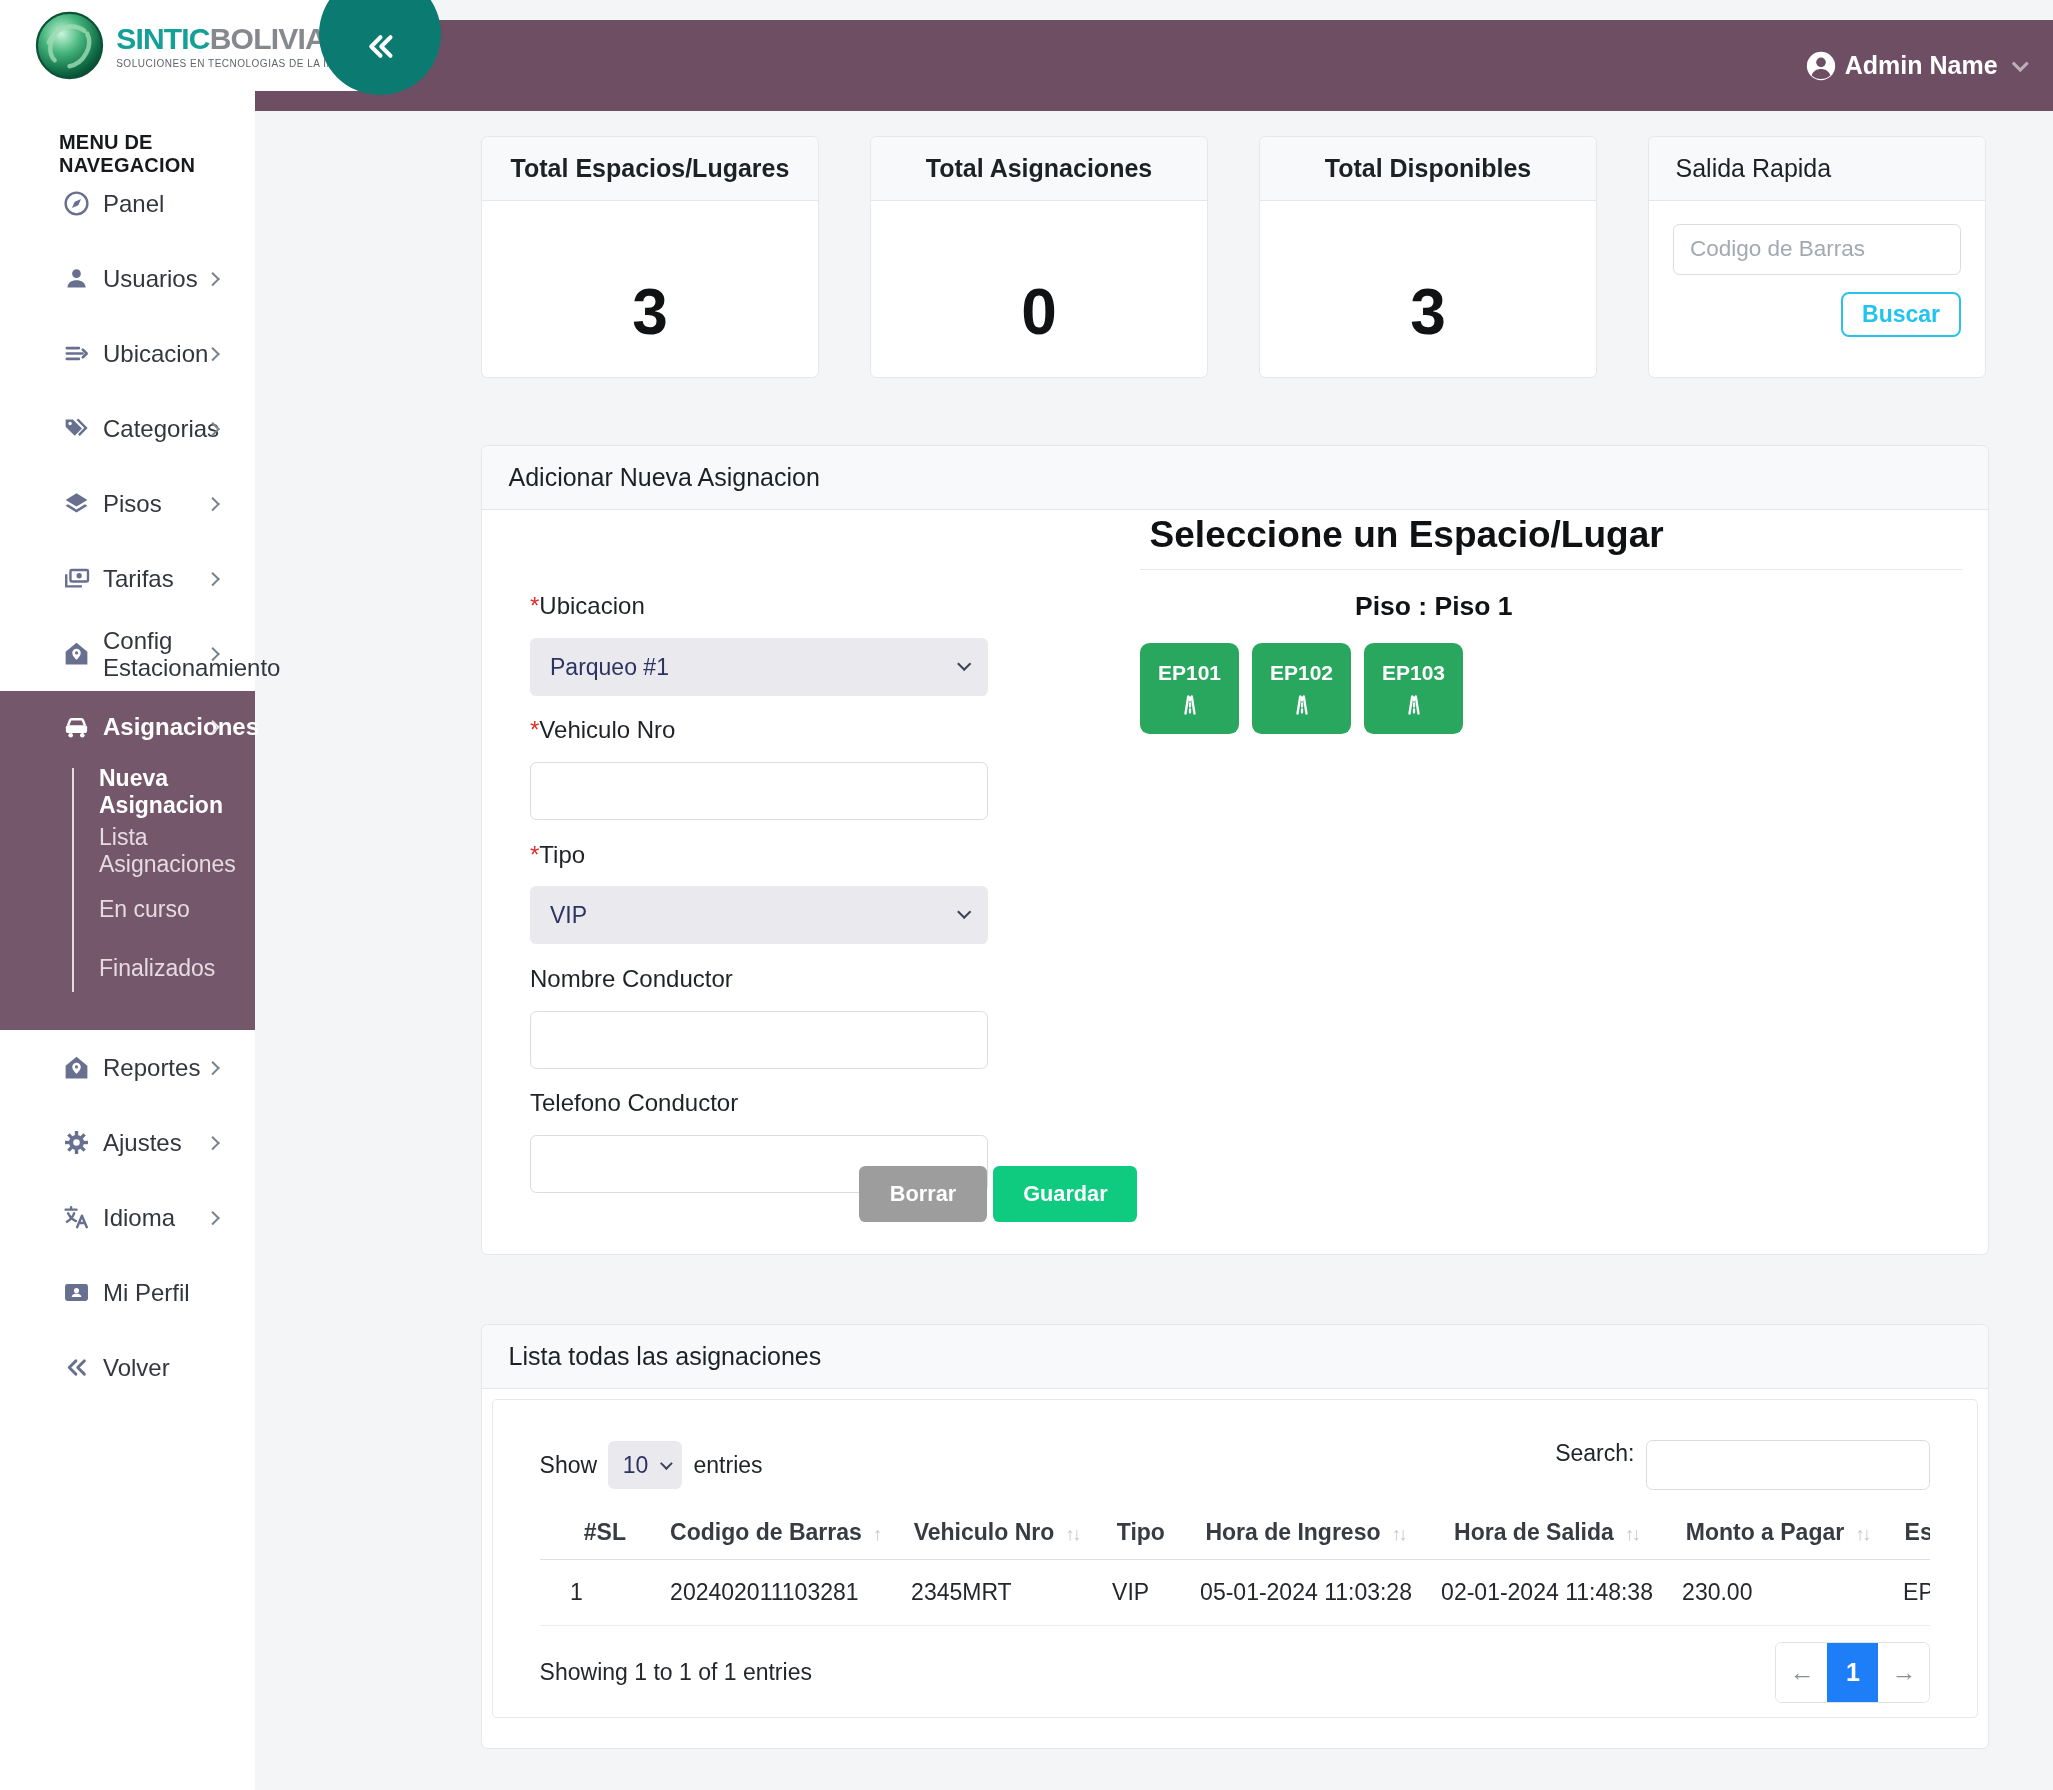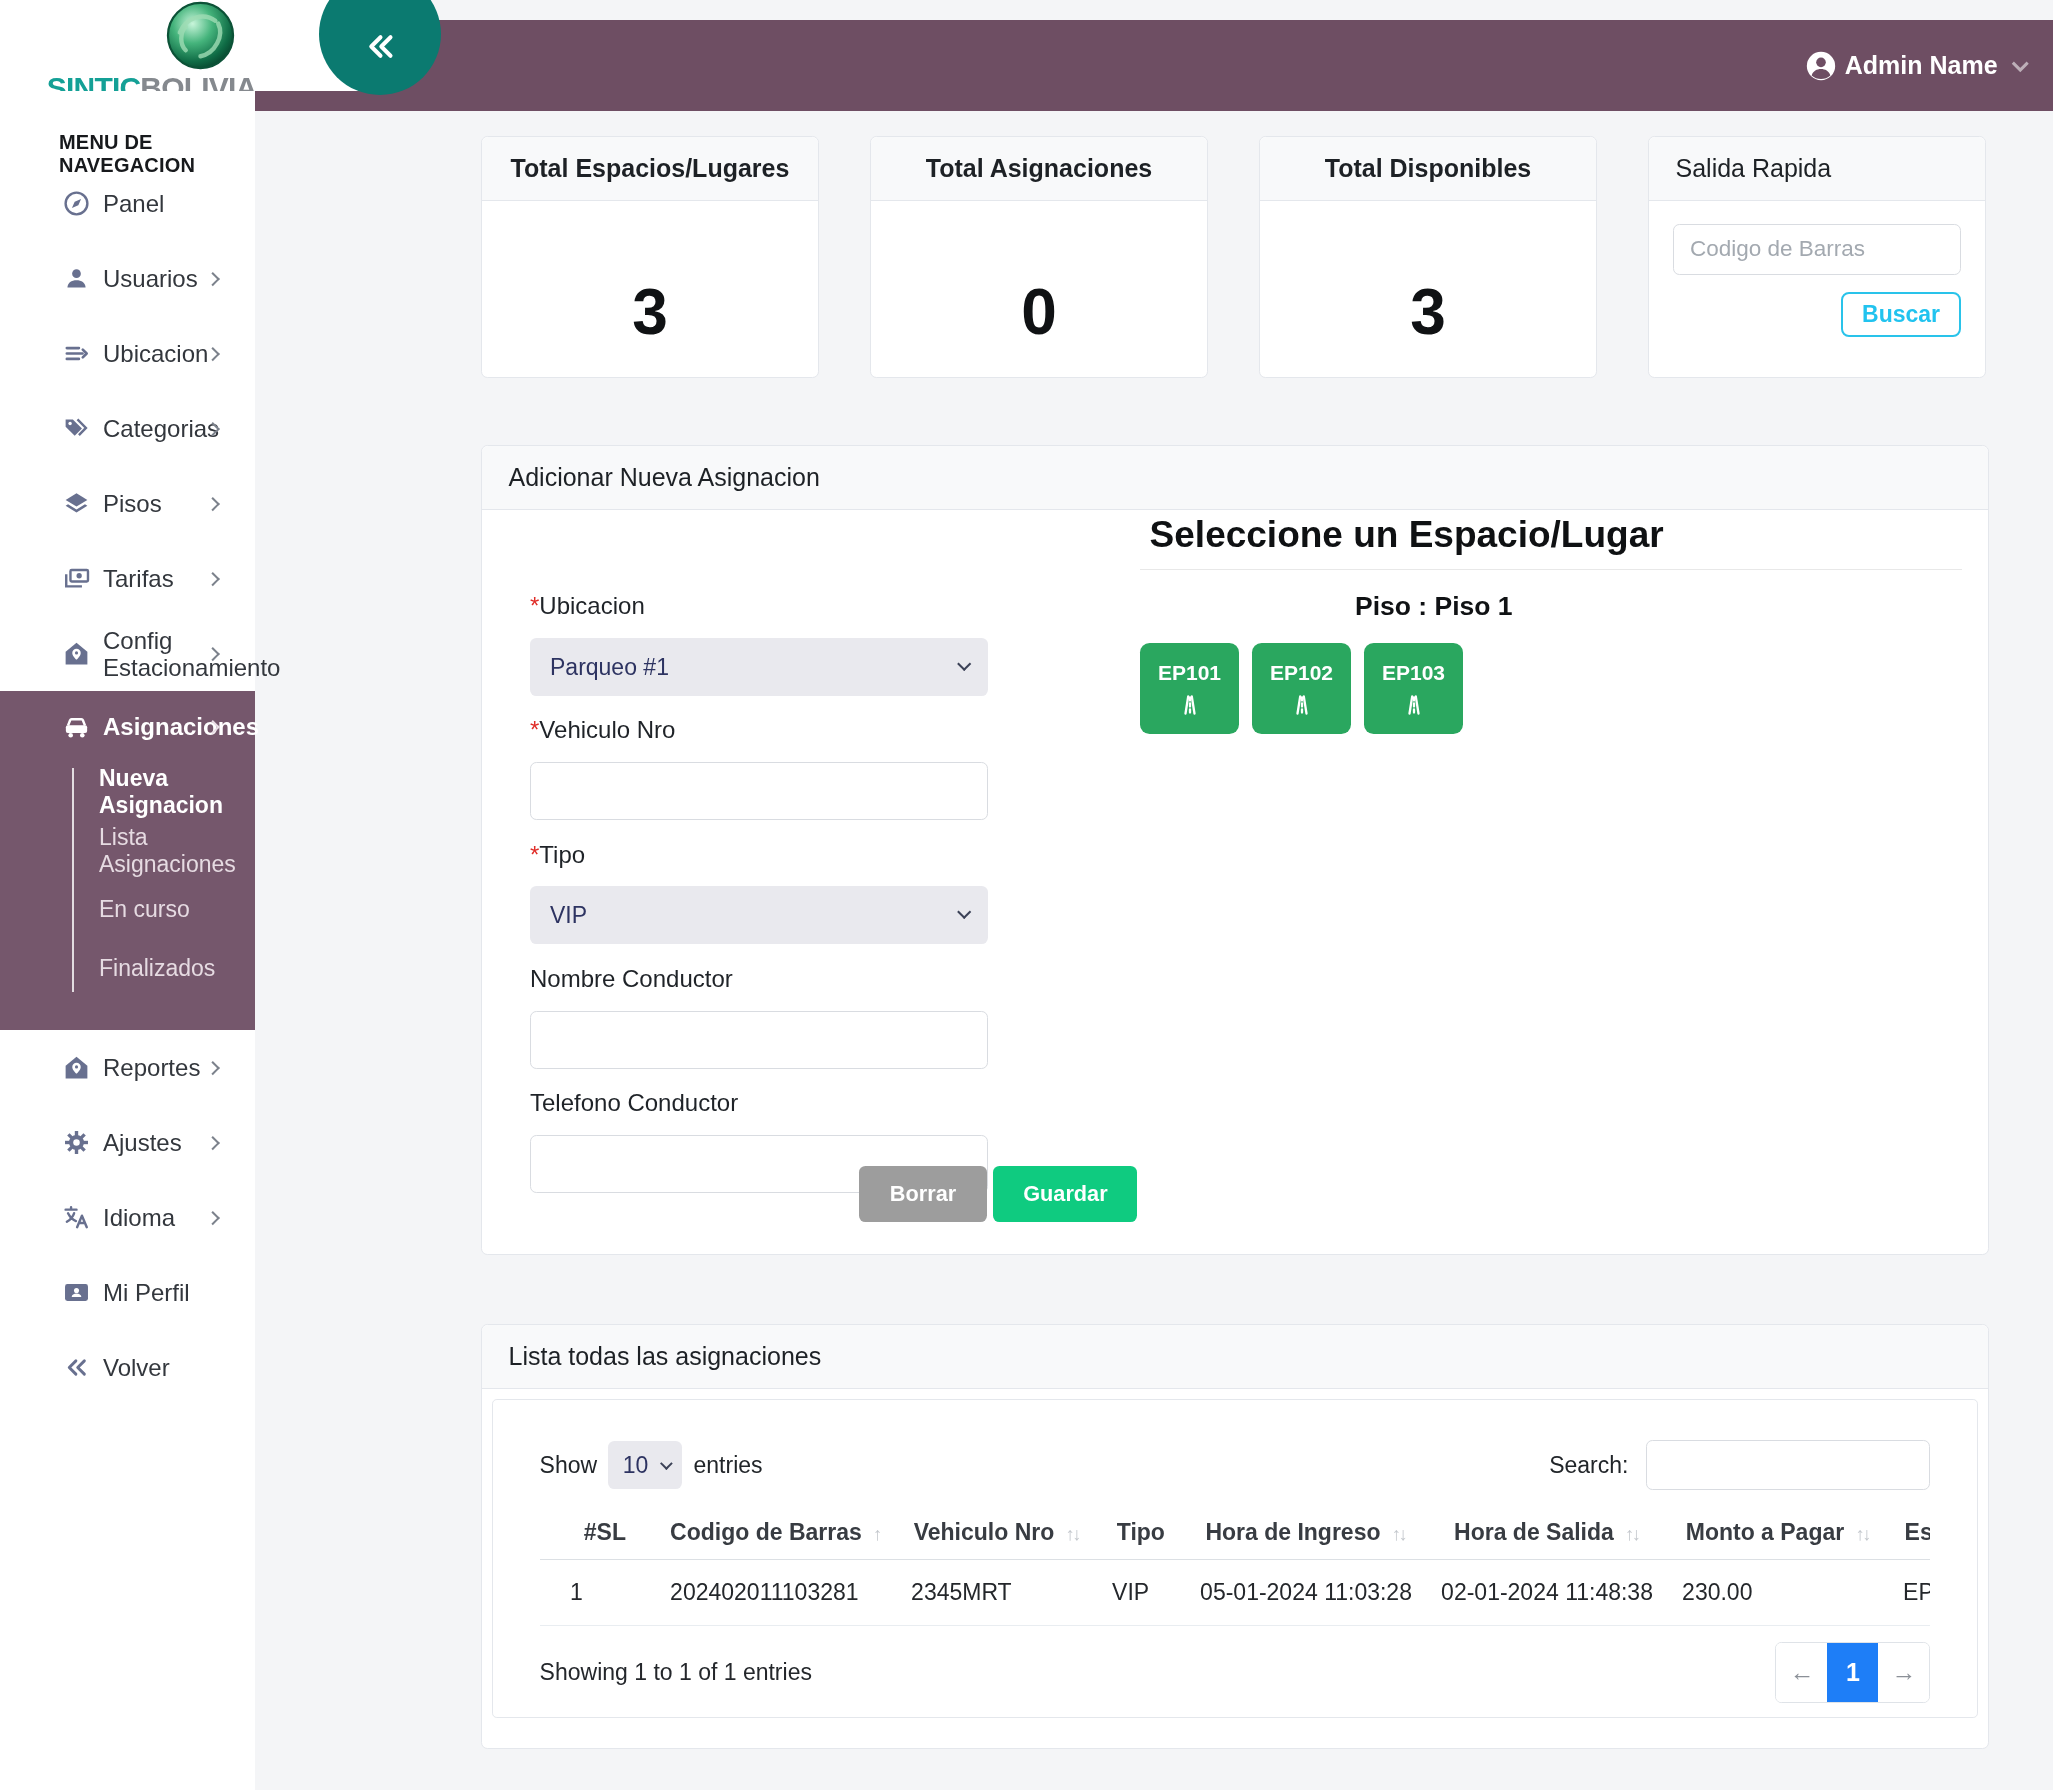--- a/index.html
+++ b/index.html
@@ -10,21 +10,21 @@
     font-family:"Liberation Sans", sans-serif;
     color:#24272b;
     overflow:hidden;
   }
   
   .topbar { position:absolute; left:255px; top:0; right:0; height:91px; background:#6e4e63; z-index:1;margin-top:20px; }
   .admin { position:absolute; right:29px; top:0; height:91px; display:flex; align-items:center; gap:6.4px; color:#fff; cursor:pointer; }
   .admin-name { font-size:25px; font-weight:bold; }
   .admin-chev { width:12px; height:12px; border-right:3.2px solid rgba(255,255,255,.55); border-bottom:3.2px solid rgba(255,255,255,.55); transform:rotate(45deg) translateY(-3.2px); margin-left:8px; }
   
-  .logo-strip { position:absolute; left:0; top:0; width:366px; height:91px; background:#fff; z-index:2; display:flex; align-items:center; overflow:hidden;flex-direction:column; }
+  .logo-strip { position:absolute; left:0; top:0; width:366px; height:91px; background:#fff; z-index:2; display:flex; align-items:center; overflow:hidden; }
   .globe { margin-left:34px; flex:0 0 auto; }
   .brand { margin-left:11.2px; white-space:nowrap; }
   .brand-line { font-size:30px; font-weight:bold; letter-spacing:-0.8px; }
   .brand-a { color:#14a096; }
   .brand-b { color:#85898e; }
   .tagline { font-size:10px; color:#5f646a; letter-spacing:0.5px; margin-top:2.4px; }
   .collapse-btn { position:absolute; left:319px; top:-27px; width:122px; height:122px; border-radius:50%; background:#0b7a70; z-index:3; display:flex; align-items:center; justify-content:center; padding-top:24px; cursor:pointer; }
   
   .sidebar { position:absolute; left:0; top:91px; width:255px; bottom:0; background:#fff; z-index:1; }
   .menu-label { position:absolute; left:59px; top:40px; font-size:20px; font-weight:bold; color:#17191c; letter-spacing:0.2px; }
@@ -74,21 +74,21 @@
   .spaces { display:flex; gap:13px; margin-top:21px; }
   .space-btn { width:99px; height:91px; background:#2aa75f; border:none; border-radius:9.6px; color:#fff; display:flex; flex-direction:column; align-items:center; justify-content:center; gap:8px; cursor:pointer; }
   .space-label { font-size:21px; font-weight:bold; font-family:"Liberation Sans",sans-serif; }
   
   .list-card { left:481px; top:1283px; width:1508px; height:425px;margin-top:41px; }
   .inner { position:absolute; left:9.6px; right:9.6px; top:74px; bottom:30.5px; border:0.8px solid #e4e7ec; border-radius:4.8px; padding:40px 47px 22.5px 47px; }
   .controls { display:flex; justify-content:space-between; align-items:center; }
   .ctrl-left { display:flex; align-items:center; gap:11.2px; font-size:23px; color:#212529; }
   .show-select { width:74px; height:48px; background:#e9e9ee; border-radius:6.4px; display:flex; align-items:center; padding:0 0 0 14.4px; font-size:23px; color:#2d3361; position:relative; cursor:pointer; }
   .show-select .select-chev { right:11.2px; top:17.6px; width:8.8px; height:8.8px; }
-  .ctrl-right { display:flex; align-items:center; gap:18px; font-size:23px; color:#212529; }
+  .ctrl-right { display:flex; gap:12px; font-size:23px; color:#212529; }
   .search-input { width:284px; height:50px; border:1.6px solid #d9dce1; border-radius:6.4px; font-size:22.5px; padding:0 14.4px; outline:none; background:#fff; font-family:"Liberation Sans",sans-serif; }
   .twrap { margin-top:24px; width:100%; overflow:hidden; }
   table { border-collapse:collapse; table-layout:fixed; width:1524px; }
   th { text-align:center; font-weight:bold; font-size:23px; color:#383c42; padding:4.8px 0 13px 30.5px; border-bottom:0.8px solid #dce0e4; white-space:nowrap; overflow:hidden; }
   td { font-size:23px; color:#24272b; padding:19px 0 19px 30.5px; border-bottom:0.8px solid #e9edf1; white-space:nowrap; overflow:hidden; }
   .sort { display:inline-block; margin-left:11.2px; font-size:18.4px; color:#c3c7cc; letter-spacing:-2.4px; }
   .tfoot-row { display:flex; justify-content:space-between; align-items:center; margin-top:16px; }
   .showing { font-size:23px; color:#24272b; }
   .pagination { display:flex; border:0.8px solid #dfe3e8; border-radius:6.4px; overflow:hidden; background:#fff; }
   .page-btn { width:51px; height:59px; display:flex; align-items:center; justify-content:center; font-size:25px; color:#8b9097; cursor:pointer; background:#fff; }

